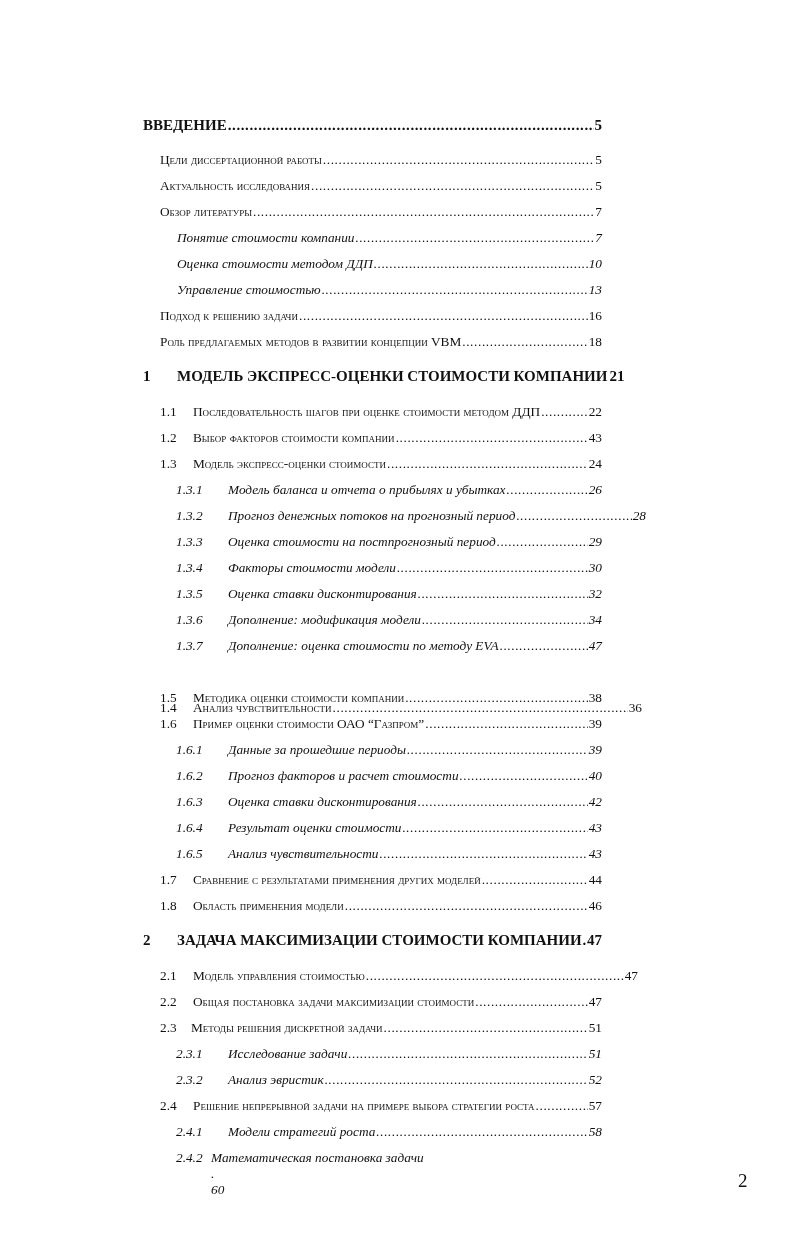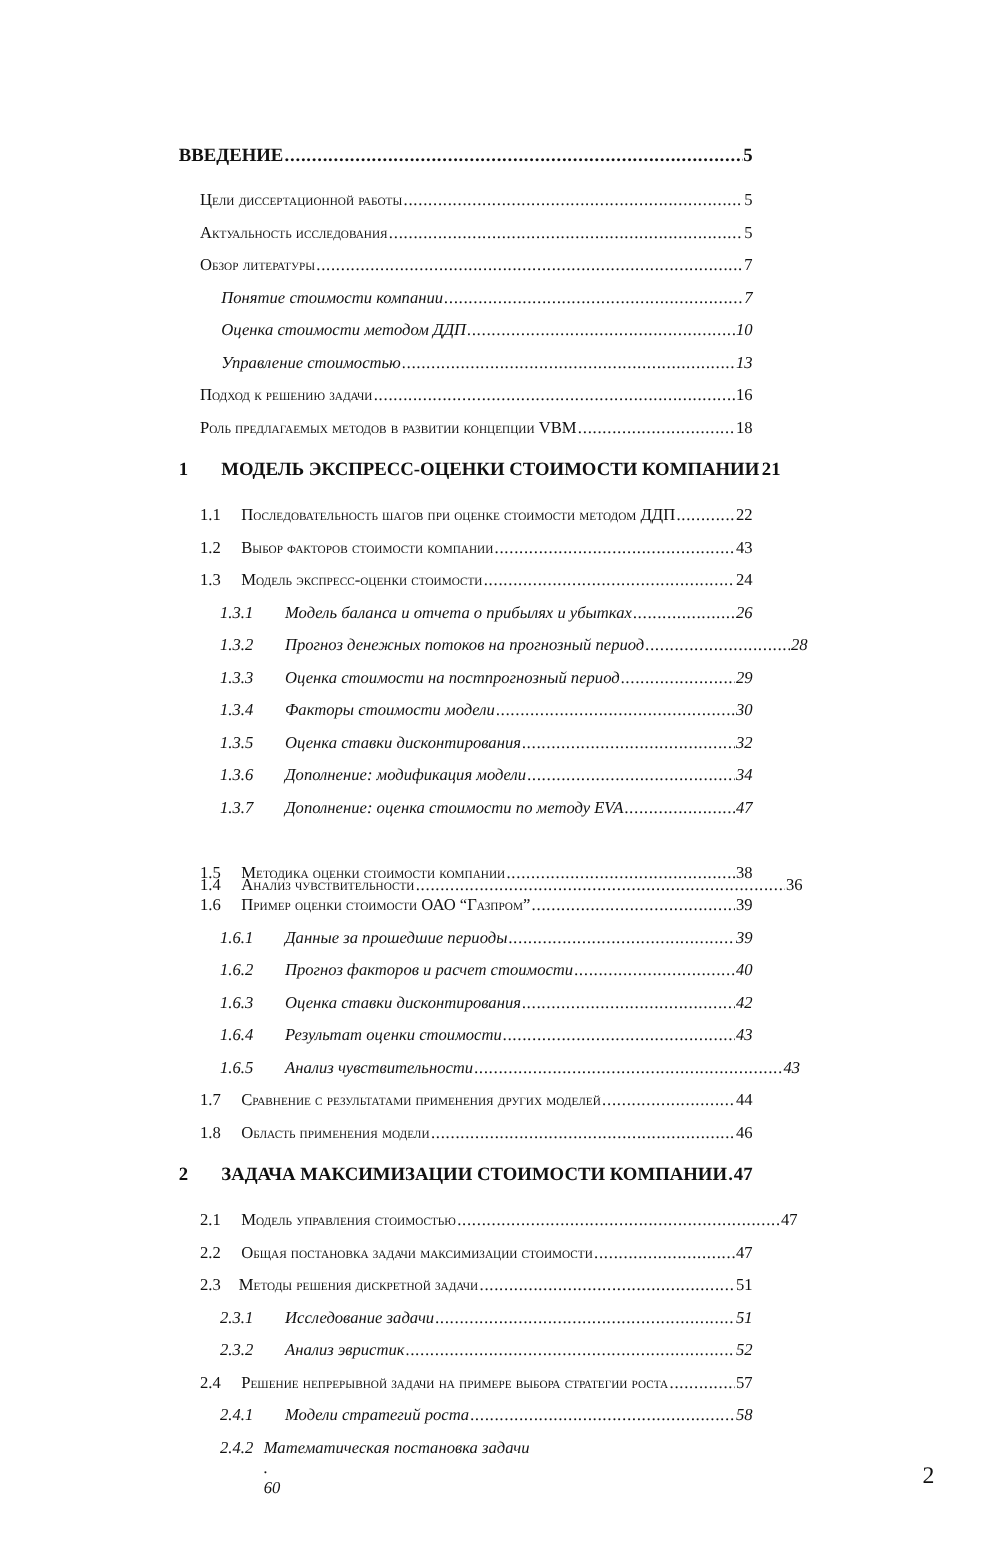--- a/index.html
+++ b/index.html
@@ -227,21 +227,21 @@
       </div>
     </div>
     <div class="row lvl2" style="top: 820px;">
       <span class="num" style="left: 176px;">1.6.4</span>
       <div class="line" style="left: 228px;">
         <span class="text">Результат оценки стоимости</span>
         <span class="leader">&nbsp;</span>
         <span class="page">43</span>
       </div>
     </div>
-    <div class="row lvl2" style="top: 846px; padding-left: 38px;">
+    <div class="row lvl2" style="top: 846px;">
       <span class="num" style="left: 176px;">1.6.5</span>
       <div class="line" style="left: 228px;">
         <span class="text">Анализ чувствительности</span>
         <span class="leader">&nbsp;</span>
         <span class="page">43</span>
       </div>
     </div>
     <div class="row lvl1" style="top: 872px;">
       <span class="num" style="left: 160px;">1.7</span>
       <div class="line" style="left: 193px;">

